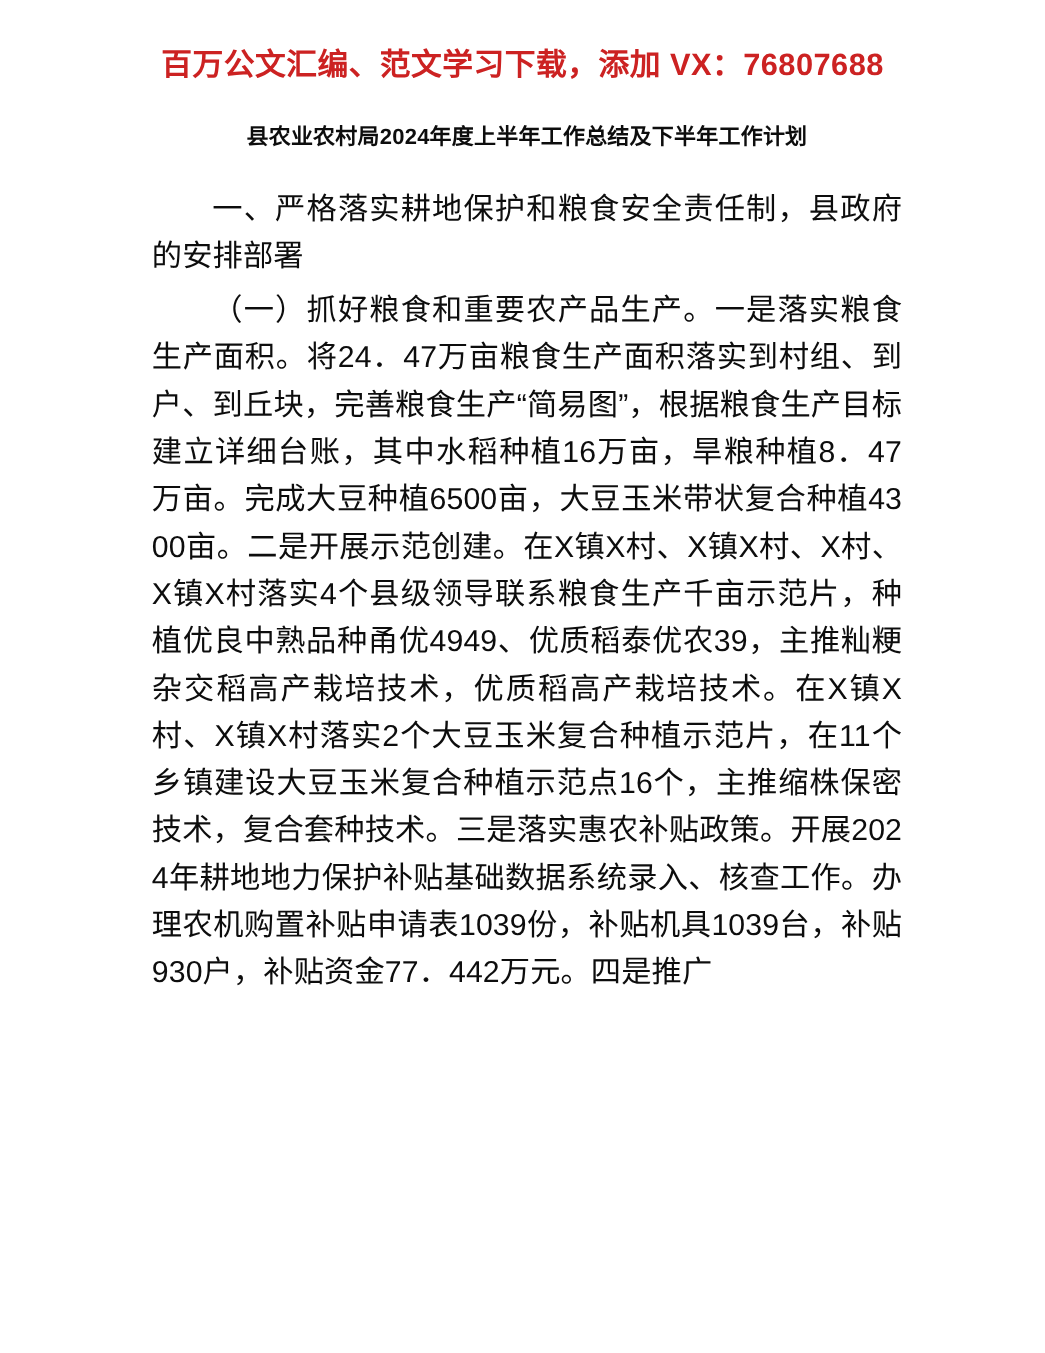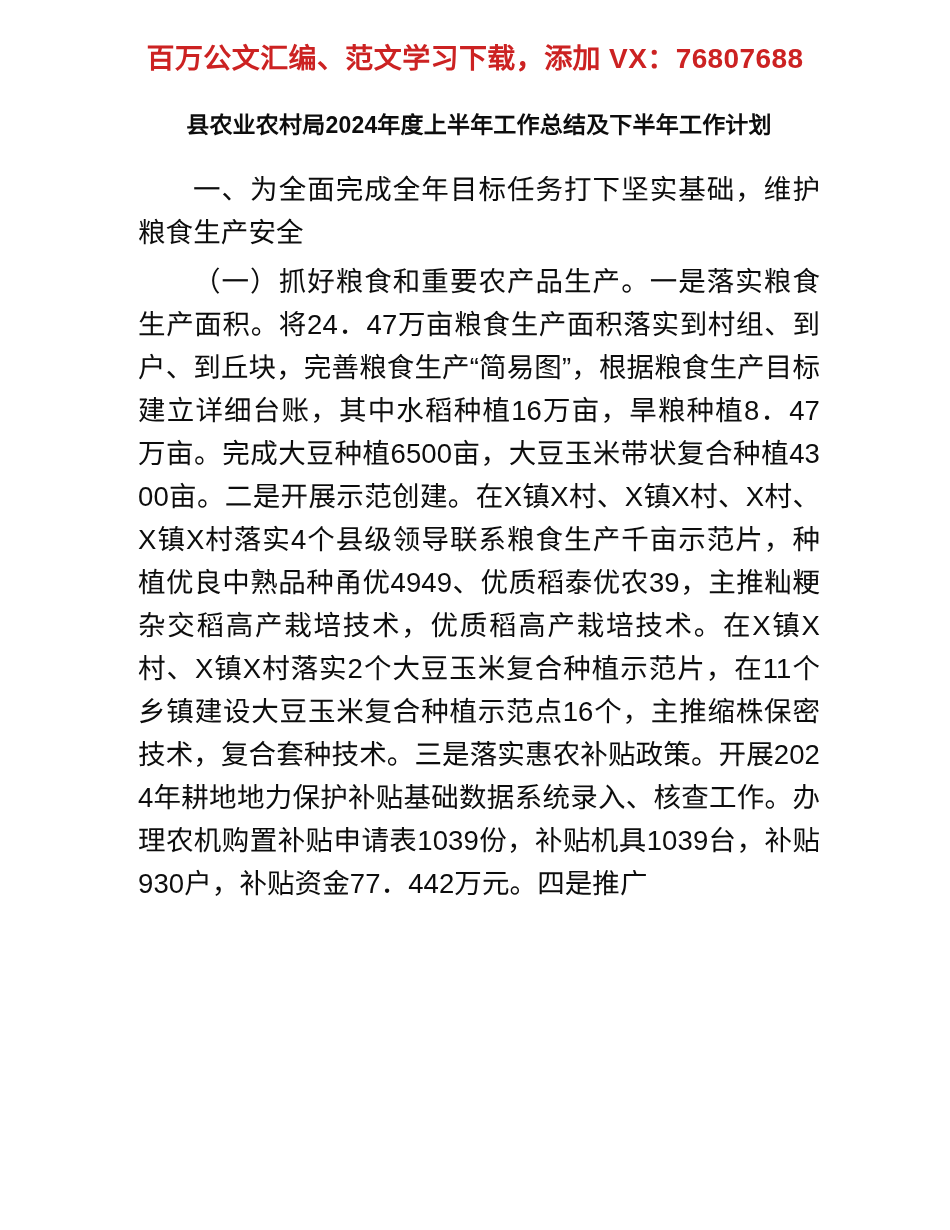--- a/index.html
+++ b/index.html
@@ -43,21 +43,21 @@
 
   
   .doc {
     position: absolute;
     top: 103px;
     left: 138px;
     width: 682px;
   }
 
   .doc-title {
-    font-size: 23px;
+    font-size: 20px;
     font-weight: 700;
     line-height: 45px;
     text-align: center;
     margin: 0 0 20px 0;
     color: #0d0d0d;
     letter-spacing: 0.2px;
   }
 
   .para {
     font-size: 27.5px;
@@ -88,19 +88,19 @@
 
   <div class="promo-bar">
     <span class="promo-text">百万公文汇编、范文学习下载，添加 VX：76807688</span>
   </div>
 
   <div class="doc">
 
     <h1 class="doc-title">县农业农村局2024年度上半年工作总结及下半年工作计划</h1>
 
 
-    <p class="para heading-l1">一、为全面完成全年目标任务打下坚实基础，维护粮食生产安全</p>
+    <p class="para heading-l1">一、严格落实耕地保护和粮食安全责任制，县政府的安排部署</p>
 
     <p class="para sub-a">（一）抓好粮食和重要农产品生产。一是落实粮食生产面积。将24．47万亩粮食生产面积落实到村组、到户、到丘块，完善粮食生产“简易图”，根据粮食生产目标建立详细台账，其中水稻种植16万亩，旱粮种植8．47万亩。完成大豆种植6500亩，大豆玉米带状复合种植4300亩。二是开展示范创建。在X镇X村、X镇X村、X村、X镇X村落实4个县级领导联系粮食生产千亩示范片，种植优良中熟品种甬优4949、优质稻泰优农39，主推籼粳杂交稻高产栽培技术，优质稻高产栽培技术。在X镇X村、X镇X村落实2个大豆玉米复合种植示范片，在11个乡镇建设大豆玉米复合种植示范点16个，主推缩株保密技术，复合套种技术。三是落实惠农补贴政策。开展2024年耕地地力保护补贴基础数据系统录入、核查工作。办理农机购置补贴申请表1039份，补贴机具1039台，补贴930户，补贴资金77．442万元。四是推广</p>
 
   </div>
 
 </div>
 
 </body></html>

